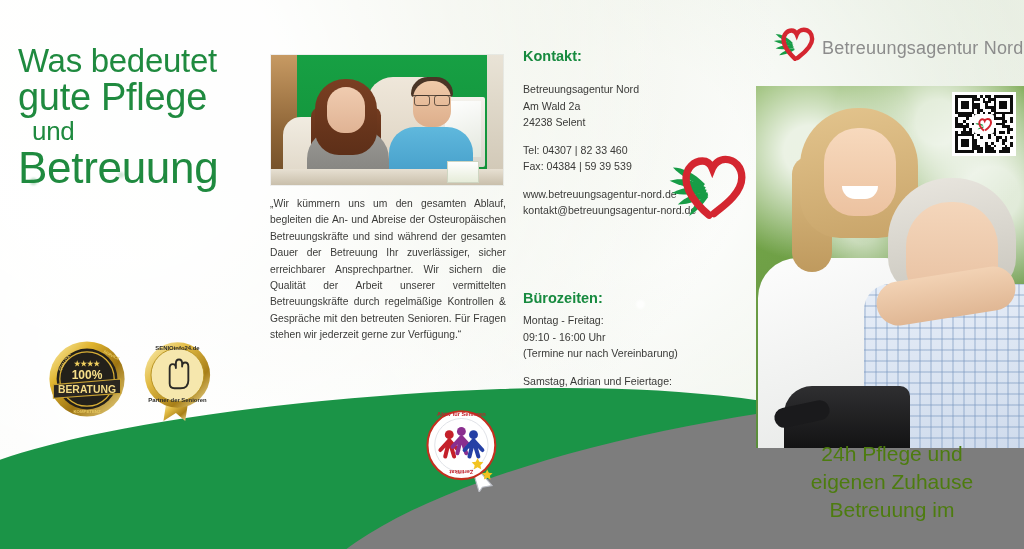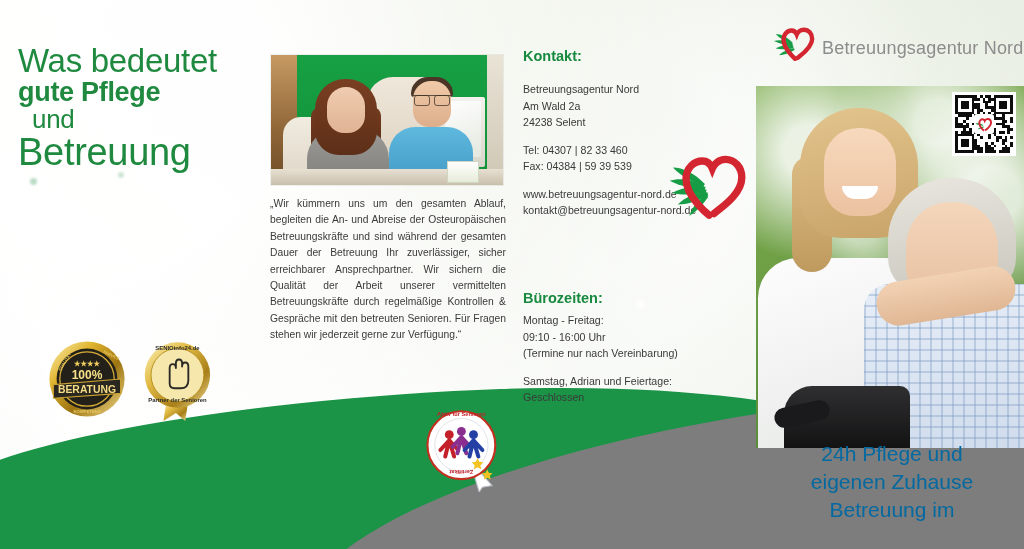--- a/index.html
+++ b/index.html
@@ -29,23 +29,23 @@
     transform:rotate(-3.2deg);}
   
   .wave-grey{position:absolute;left:300px;top:415px;width:900px;height:330px;
     background:#7d7d7d;border-radius:60% 0 0 0 / 150px 0 0 0;
     transform:rotate(-7deg);}
 
   
   .headline{position:absolute;left:18px;top:44px;width:250px;
     color:#1f8a3f;line-height:1.04;letter-spacing:-.3px;}
   .hl-1{font-size:33px;}
-  .hl-2{font-size:27px;font-weight:bold;}
+  .hl-2{font-size:38px;}
   .hl-3{font-size:26px;text-align:left;padding-left:14px;}
-  .hl-4{font-size:38px;}
+  .hl-4{font-size:44px;}
   .hl-5{font-size:45px;}
 
   
   .photo-couple{position:absolute;left:271px;top:55px;width:232px;height:130px;
     overflow:hidden;background:#16963f;box-shadow:0 0 0 1px rgba(0,0,0,.06);}
   .pc-wall{position:absolute;inset:0;background:linear-gradient(180deg,#17a044 0%,#129038 100%);}
   .pc-wood-l{position:absolute;left:0;top:0;width:26px;height:100%;
     background:linear-gradient(180deg,#c79a63,#8d6436 60%,#6d4b27);}
   .pc-wood-r{position:absolute;right:0;top:0;width:16px;height:100%;
     background:linear-gradient(180deg,#e9e3d6,#cfc6b4);}
@@ -151,21 +151,21 @@
     width:20px;height:20px;background:#fff;border-radius:3px;display:flex;align-items:center;justify-content:center;}
 
   
   .seal{position:absolute;}
   .seal-beratung{left:47px;top:339px;width:80px;height:80px;}
   .seal-senio{left:140px;top:340px;width:78px;height:84px;}
   .seal-zert{left:422px;top:408px;width:82px;height:84px;}
 
   
   .banner{position:absolute;left:764px;top:440px;width:256px;text-align:center;
-    color:#0369a1;font-size:21px;line-height:28px;}
+    color:#4d7c0f;font-size:21px;line-height:28px;}
 </style>
 </head>
 <body>
 
 <div class="page">
 
   <div class="bg"></div>
 
   <div class="bg-speck" style="left:30px;top:178px;width:7px;height:7px;background:rgba(34,140,70,.30);"></div>
   <div class="bg-speck" style="left:118px;top:172px;width:6px;height:6px;background:rgba(34,140,70,.22);"></div>
@@ -221,21 +221,20 @@
     <p class="c-p">kontakt@betreuungsagentur-nord.de</p>
   </div>
 
   <div class="col-hours">
     <div class="c-head">Bürozeiten:</div>
     <p class="c-p">Montag - Freitag:</p>
     <p class="c-p">09:10 - 16:00 Uhr</p>
     <p class="c-p">(Termine nur nach Vereinbarung)</p>
     <div class="c-gap"></div>
     <p class="c-p">Samstag, Adrian und Feiertage:</p>
-    <p class="c-p">Geschlossen</p>
   </div>
 
   <svg class="heart-big" viewBox="0 0 100 100">
     <g fill="#179c46">
       <path d="M46 54 C30 44 14 42 2 46 C14 52 30 56 44 58 Z"></path>
       <path d="M47 57 C32 52 16 54 5 61 C18 64 34 63 46 61 Z"></path>
       <path d="M48 60 C35 60 20 66 12 75 C26 75 40 69 49 64 Z"></path>
       <path d="M45 50 C32 37 18 30 6 30 C15 40 30 48 43 53 Z"></path>
       <path d="M47 63 C38 68 29 78 26 89 C36 83 44 73 49 66 Z"></path>
     </g>

